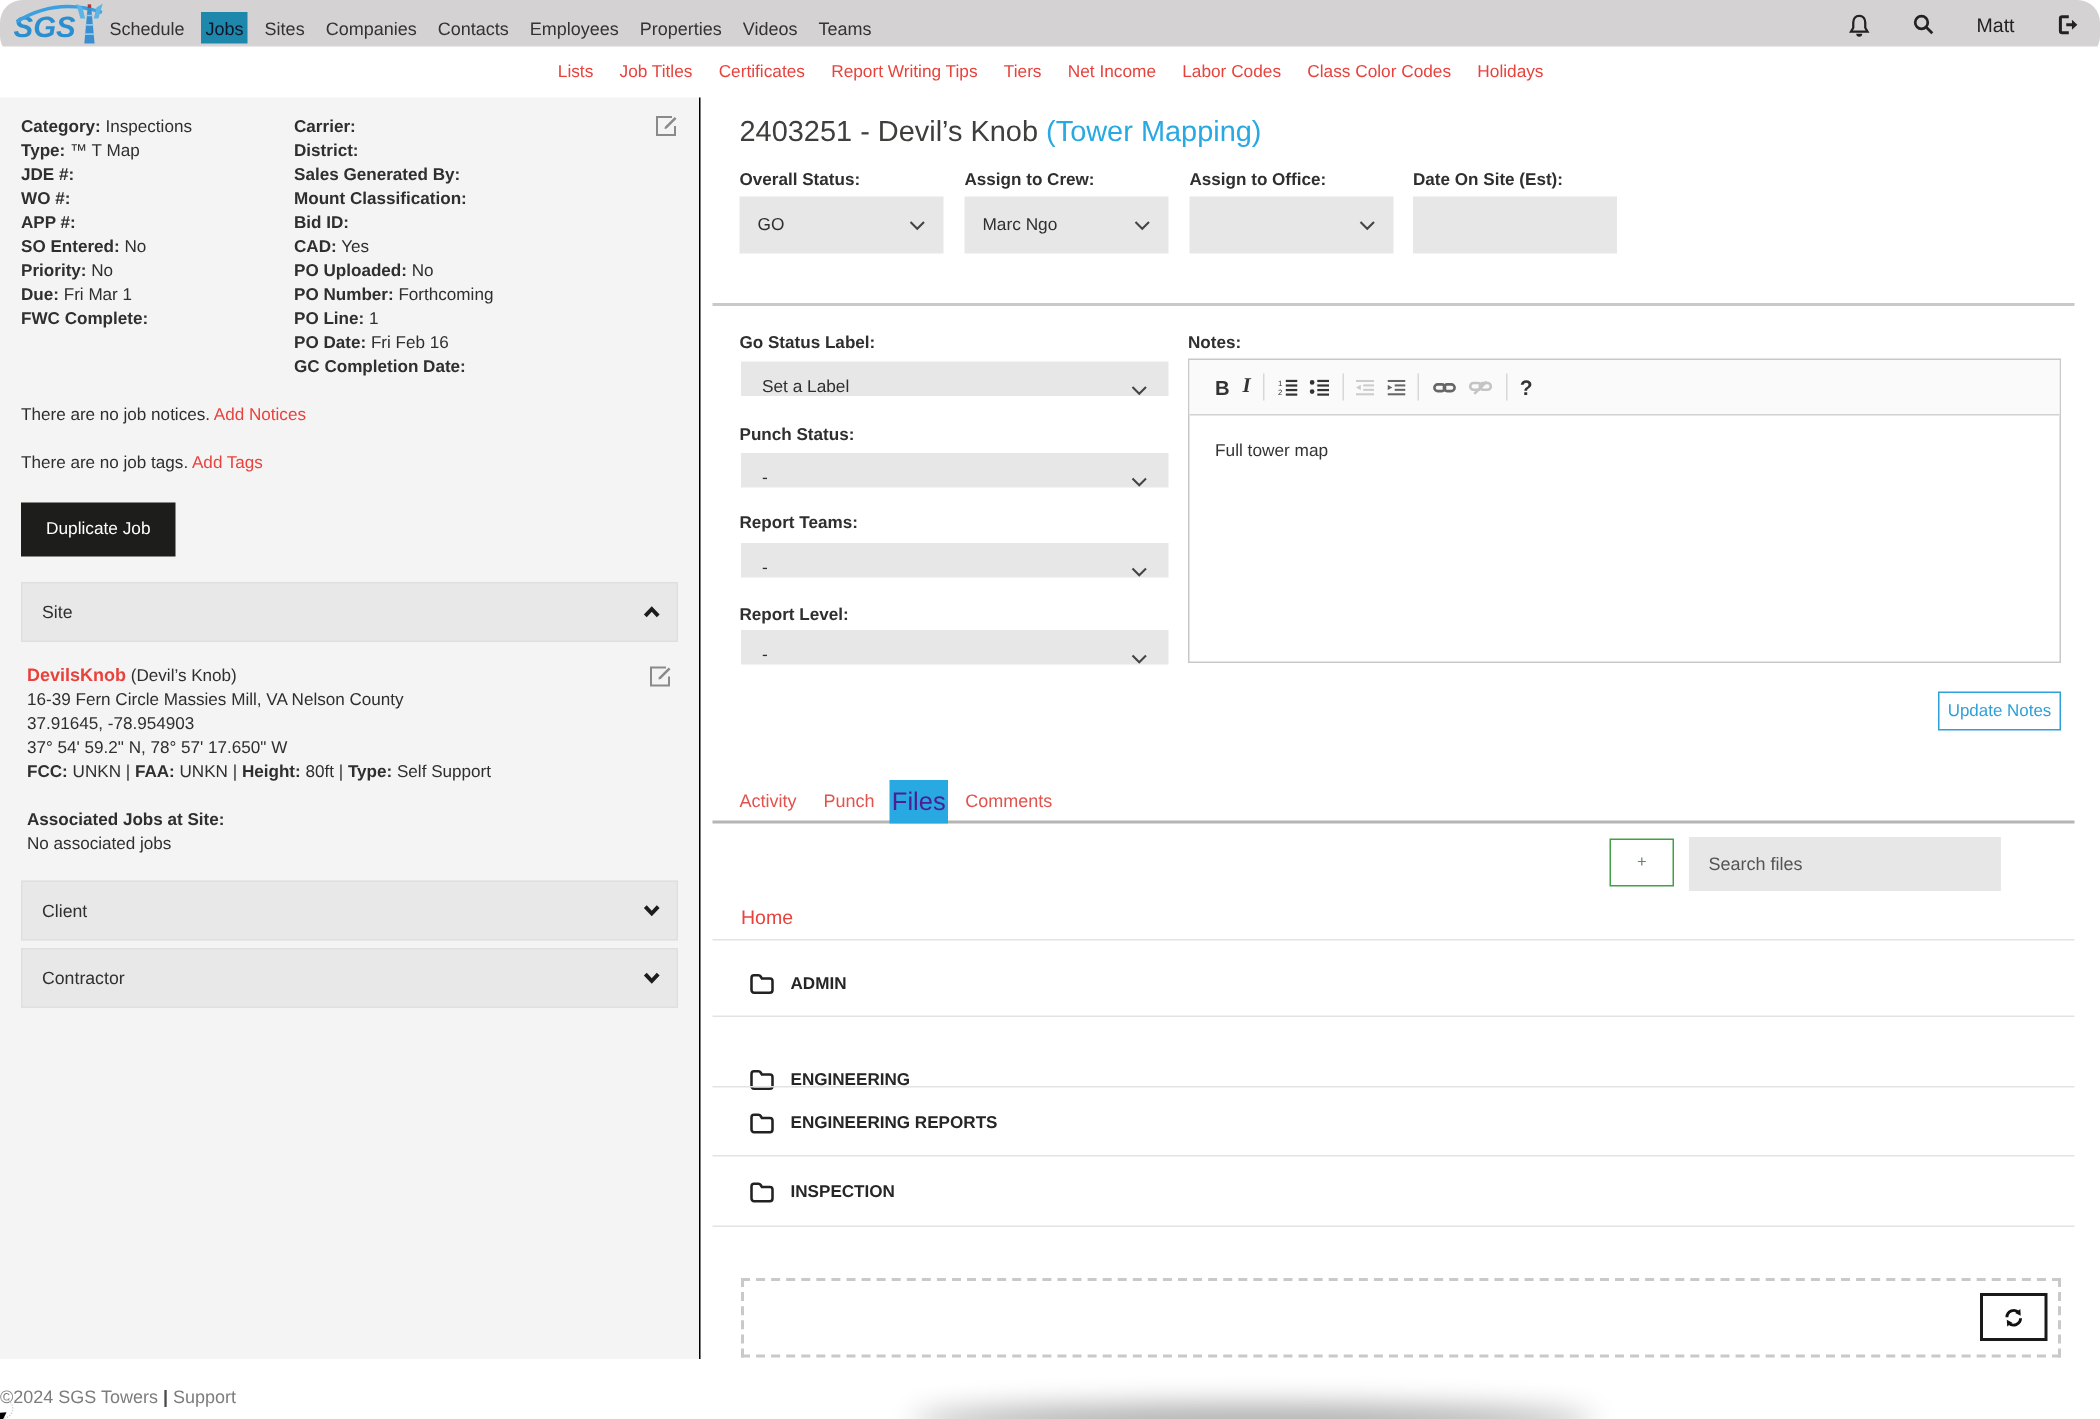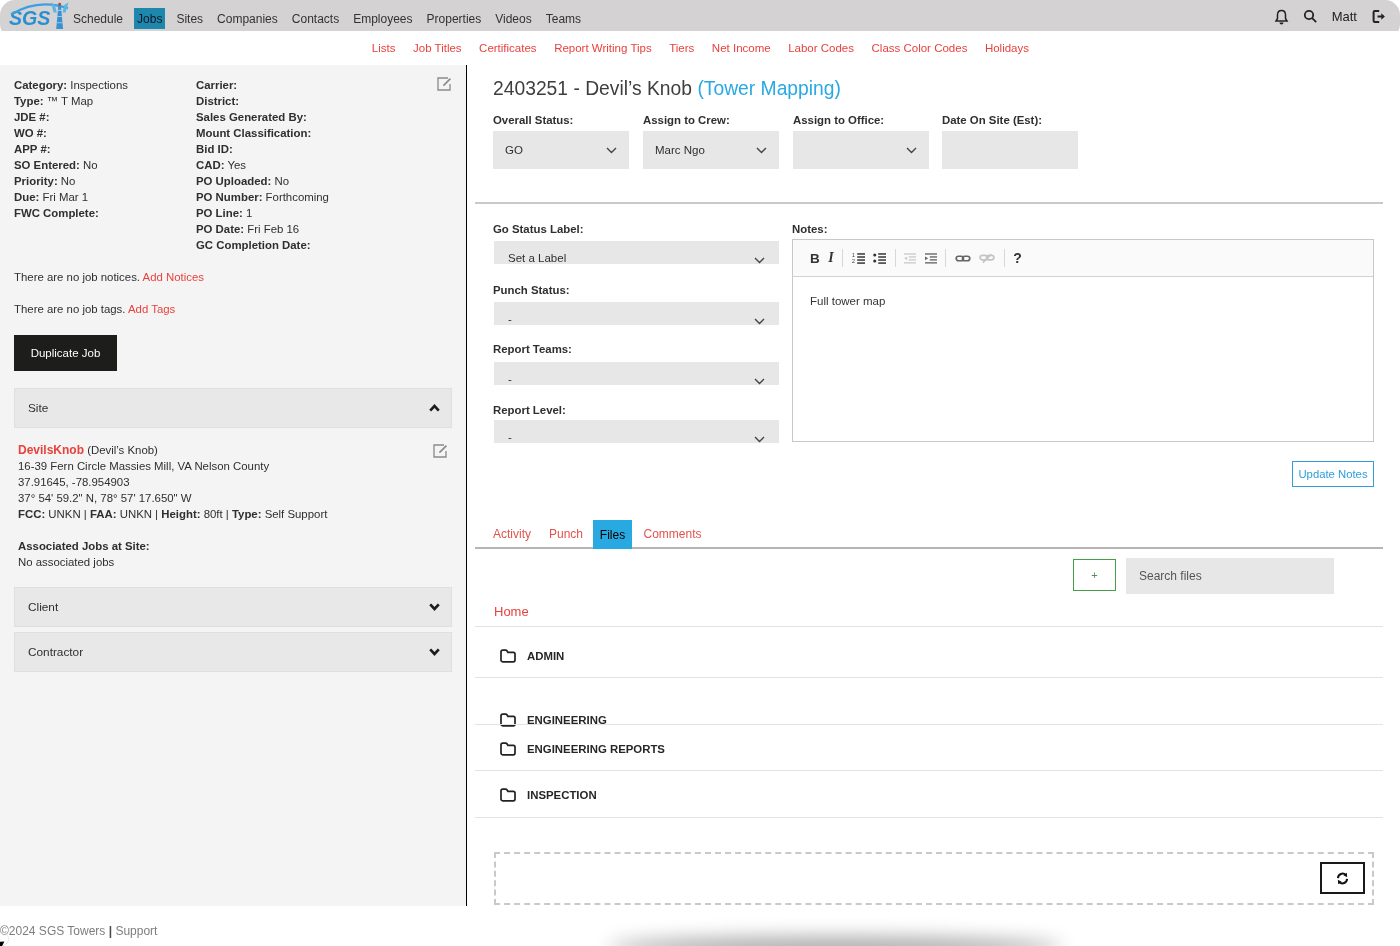--- a/index.html
+++ b/index.html
@@ -9,21 +9,21 @@
 
 
 #topnav { position:absolute; left:0; top:0; width:1400px; height:39px;
   background:#d4d2d2;border-radius:15px; }
 #logo { position:absolute; left:9px; top:1px; width:62px; height:29px; overflow:visible; }
 #mainmenu { position:absolute; left:66px; top:0; height:31px;
   display:flex; align-items:center; }
 #mainmenu a { color:#333; font-size:12px; margin:0 4px; padding:3.5px 3px; position:relative; top:3px; }
 #mainmenu a.active { background:#1d87ac; color:#0f172a; }
 #navicons { position:absolute; right:14px; top:0; height:31px;
-  display:flex; align-items:center; gap:14px; color:#222; font-size:13px; padding-top:2px; }
+  display:flex; align-items:center; gap:28px; color:#222; font-size:13px; padding-top:2px; }
 
 
 #subnav { position:absolute; left:0; top:31px; width:1400px; height:34px;
   background:#fff; }
 #subnav .links { position:absolute; right:371px; top:0; height:34px;
   display:flex; align-items:center; gap:17.5px; }
 #subnav a { color:#e8423d; font-size:11.5px; }
 
 
 #sidebar { position:absolute; left:0; top:65px; width:467px; height:841px;
@@ -72,21 +72,21 @@
 #ncontent { padding:18px 17px; font-size:11.5px; color:#333; }
 #updnotes { position:absolute; left:825px; top:396px; width:82px; height:26px;
   border:1px solid #2e9fd9; color:#2e9fd9; background:#fff; font-size:11.3px;
   display:flex; align-items:center; justify-content:center; }
 
 
 #tabs { position:absolute; left:8px; top:450px; width:908px; height:34px;
   border-bottom:2px solid #b5b5b5; }
 #tabs a { position:absolute; font-size:12px; color:#e2534d; }
 #tabfiles { position:absolute; left:118px; top:5px; width:39px; height:29px;
-  background:#29a9e1; color:#000000; font-size:12px; display:flex;
+  background:#29a9e1; color:#4c1d95; font-size:17px; display:flex;
   align-items:center; justify-content:center; }
 #plusbtn { position:absolute; left:606px; top:494px; width:43px; height:32px;
   border:1px solid #43a047; background:#fff; color:#5c8a5e; font-size:11px;
   display:flex; align-items:center; justify-content:center; }
 #searchbox { position:absolute; left:659px; top:493px; width:208px;
   height:36px; background:#e8e7e7; color:#555; font-size:12px;
   display:flex; align-items:center; padding:0 13px; }
 #home { position:absolute; left:27px; top:539px; font-size:13px;
   color:#e8423d; }
 .frow-line { position:absolute; left:8px; width:908px; height:1px;

